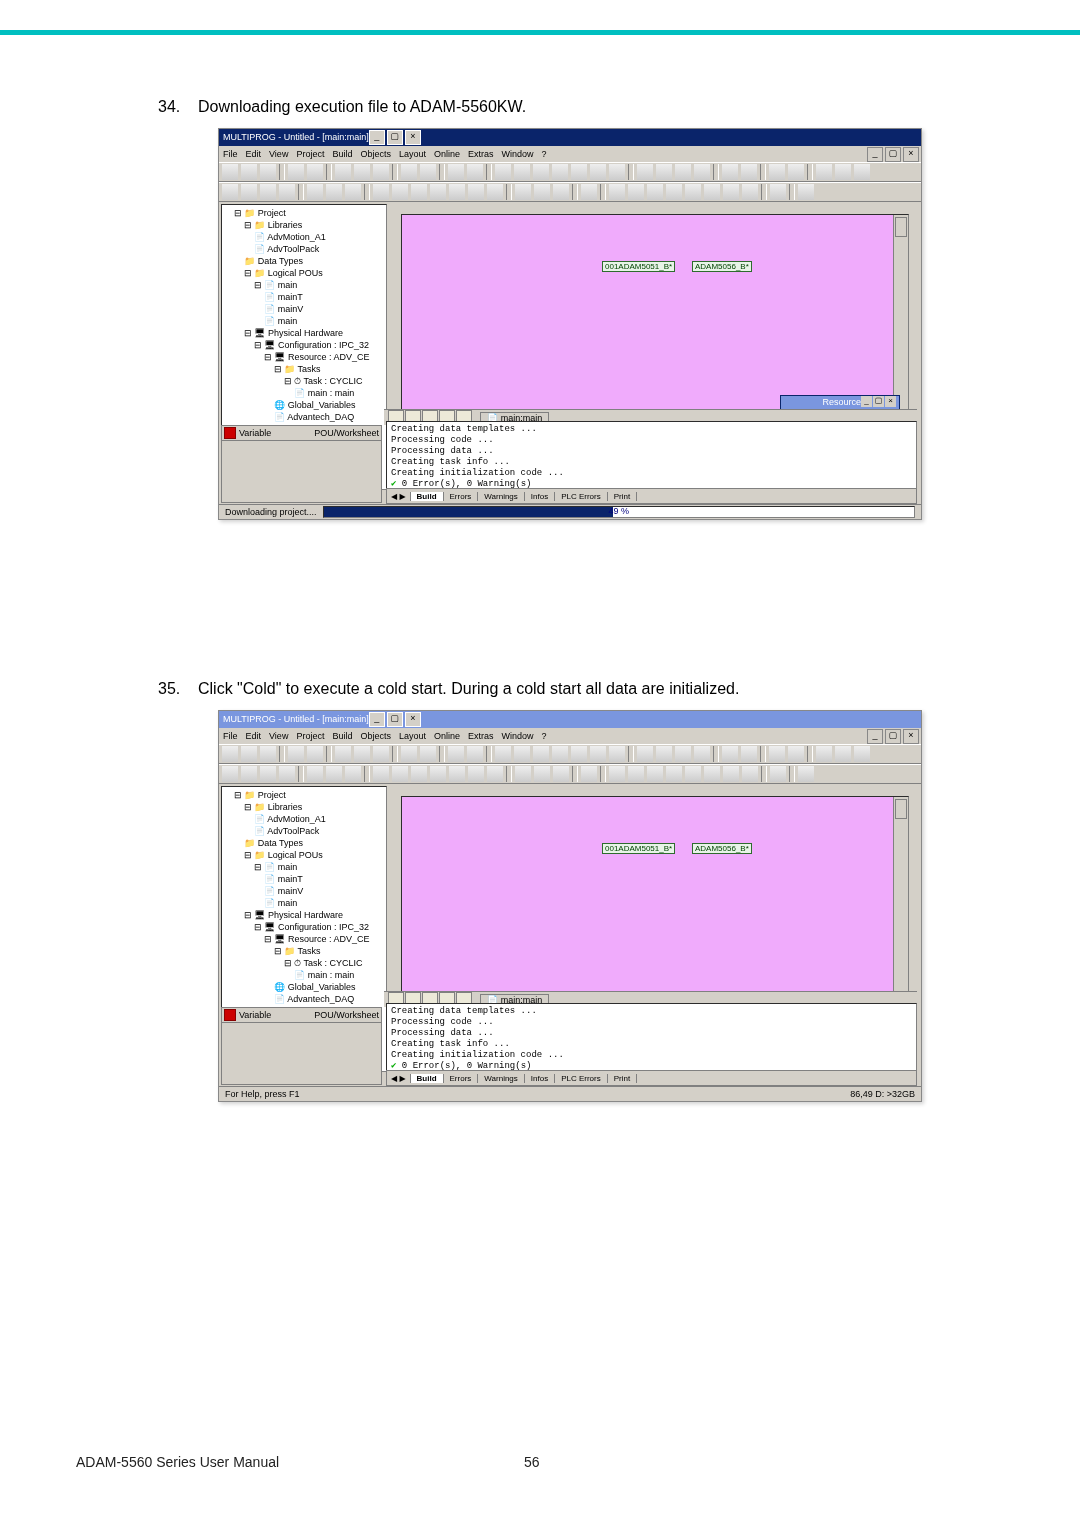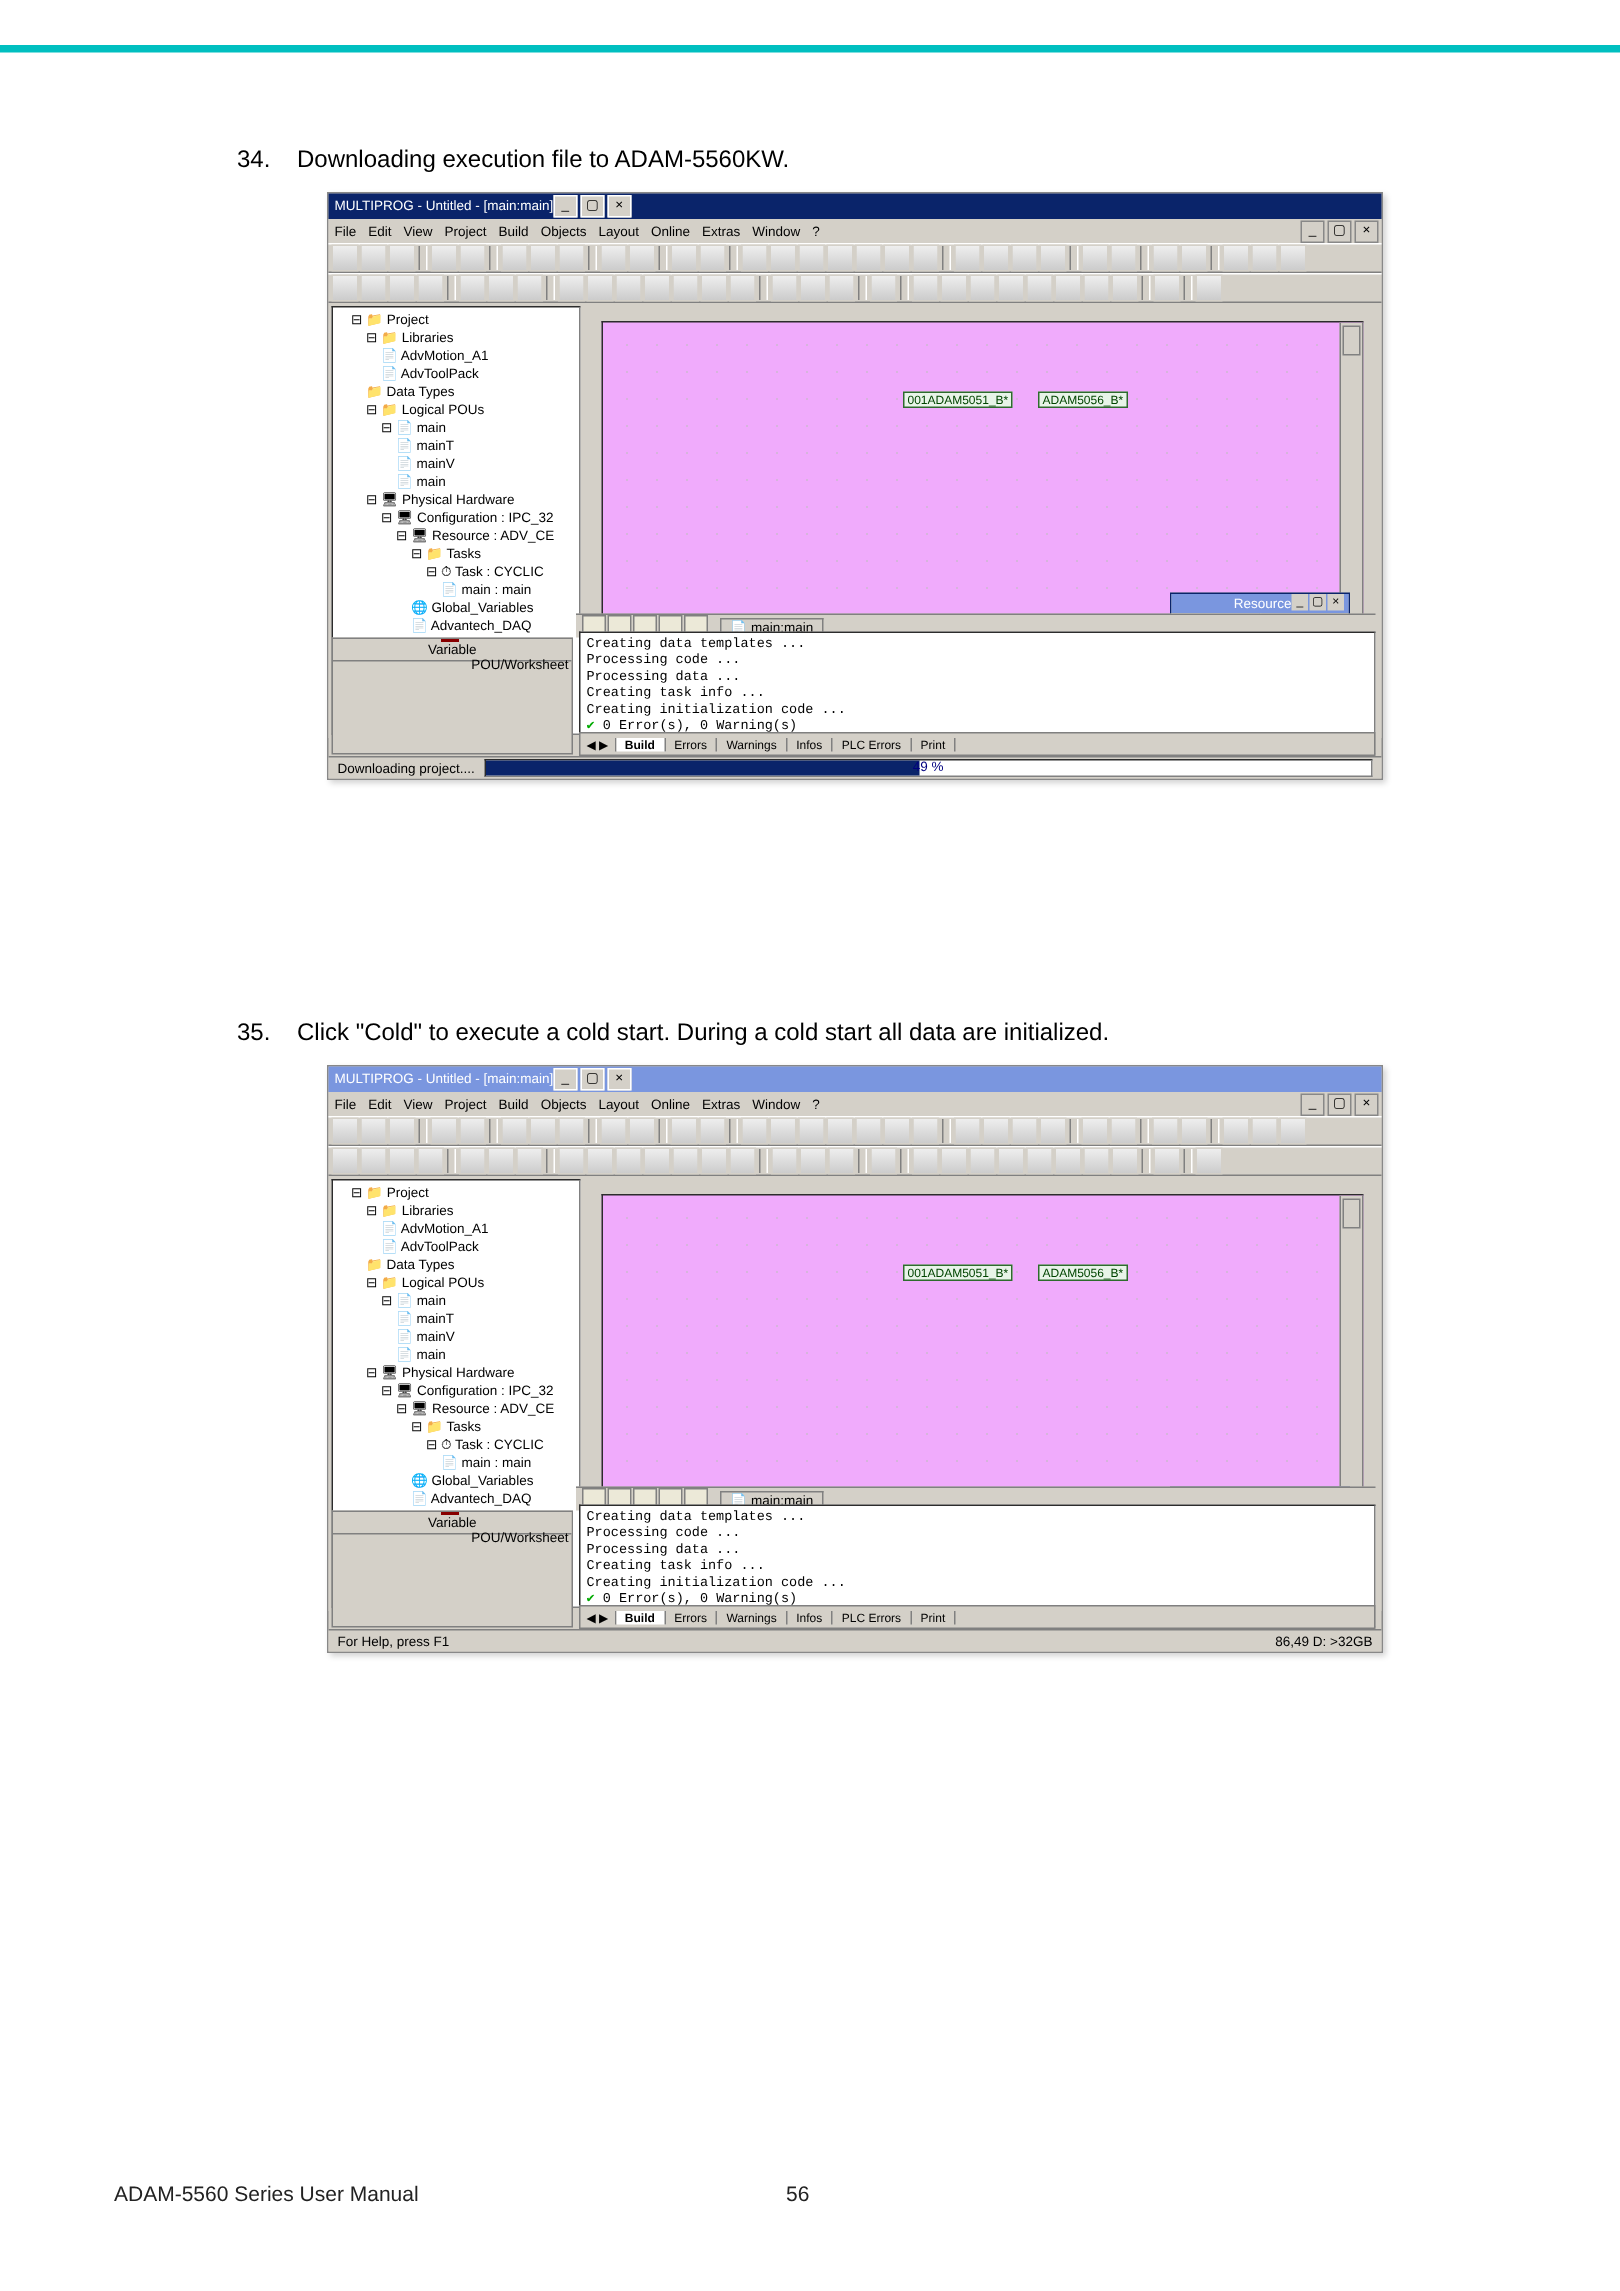--- a/index.html
+++ b/index.html
@@ -46,21 +46,21 @@
     background-image:radial-gradient(#bdbdbd 0.6px, transparent 0.6px);
     background-size:20px 18px; background-position:6px 6px;}
   .block1{position:absolute;left:200px;top:46px;border:1px solid #2e6b2e;background:#e8f4e8;color:#004400;padding:0 2px;font-size:8px;}
   .block2{position:absolute;left:290px;top:46px;border:1px solid #2e6b2e;background:#e8f4e8;color:#004400;padding:0 2px;font-size:8px;}
   .tabbar{height:15px;background:#d4d0c8;border-top:1px solid #808080;display:flex;align-items:center;padding-left:4px;gap:2px;}
   .tabbar .doctab{background:#d4d0c8;border:1px solid #808080;border-bottom:none;padding:0 6px;font-size:9px;}
   .tabicns{display:flex;gap:1px;margin-right:6px;}
   .tabicns span{width:14px;height:13px;background:#ece9d8;border:1px solid #808080;}
 
   .varpane{position:absolute;left:2px;bottom:16px;width:159px;height:76px;background:#d4d0c8;border:1px solid #808080;}
-  .varhead{background:#d4d0c8;height:14px;display:flex;align-items:center;padding:0 2px;font-size:9px;border-bottom:1px solid #808080;flex-direction:column;}
+  .varhead{background:#d4d0c8;height:14px;display:flex;align-items:center;padding:0 2px;font-size:9px;border-bottom:1px solid #808080;}
   .varhead .vicon{width:10px;height:10px;background:#c00;margin-right:3px;border:1px solid #800;}
 
   .console{position:absolute;left:167px;right:4px;bottom:16px;height:76px;background:#fff;border:1px inset #808080;font-family:"Courier New",monospace;font-size:9px;line-height:11px;padding:2px 4px;}
   .console .ok::before{content:"✔ ";color:#0a0;}
   .ctabs{position:absolute;left:167px;right:4px;bottom:2px;height:14px;background:#d4d0c8;border:1px solid #808080;font-size:8px;display:flex;align-items:center;}
   .ctabs span{padding:0 6px;border-right:1px solid #808080;}
   .ctabs .act{background:#fff;font-weight:bold;}
 
   .statusbar{position:absolute;left:0;right:0;bottom:0;height:14px;background:#d4d0c8;border-top:1px solid #808080;display:flex;align-items:center;font-size:9px;}
   .statusbar .lbl{padding:0 6px;}

